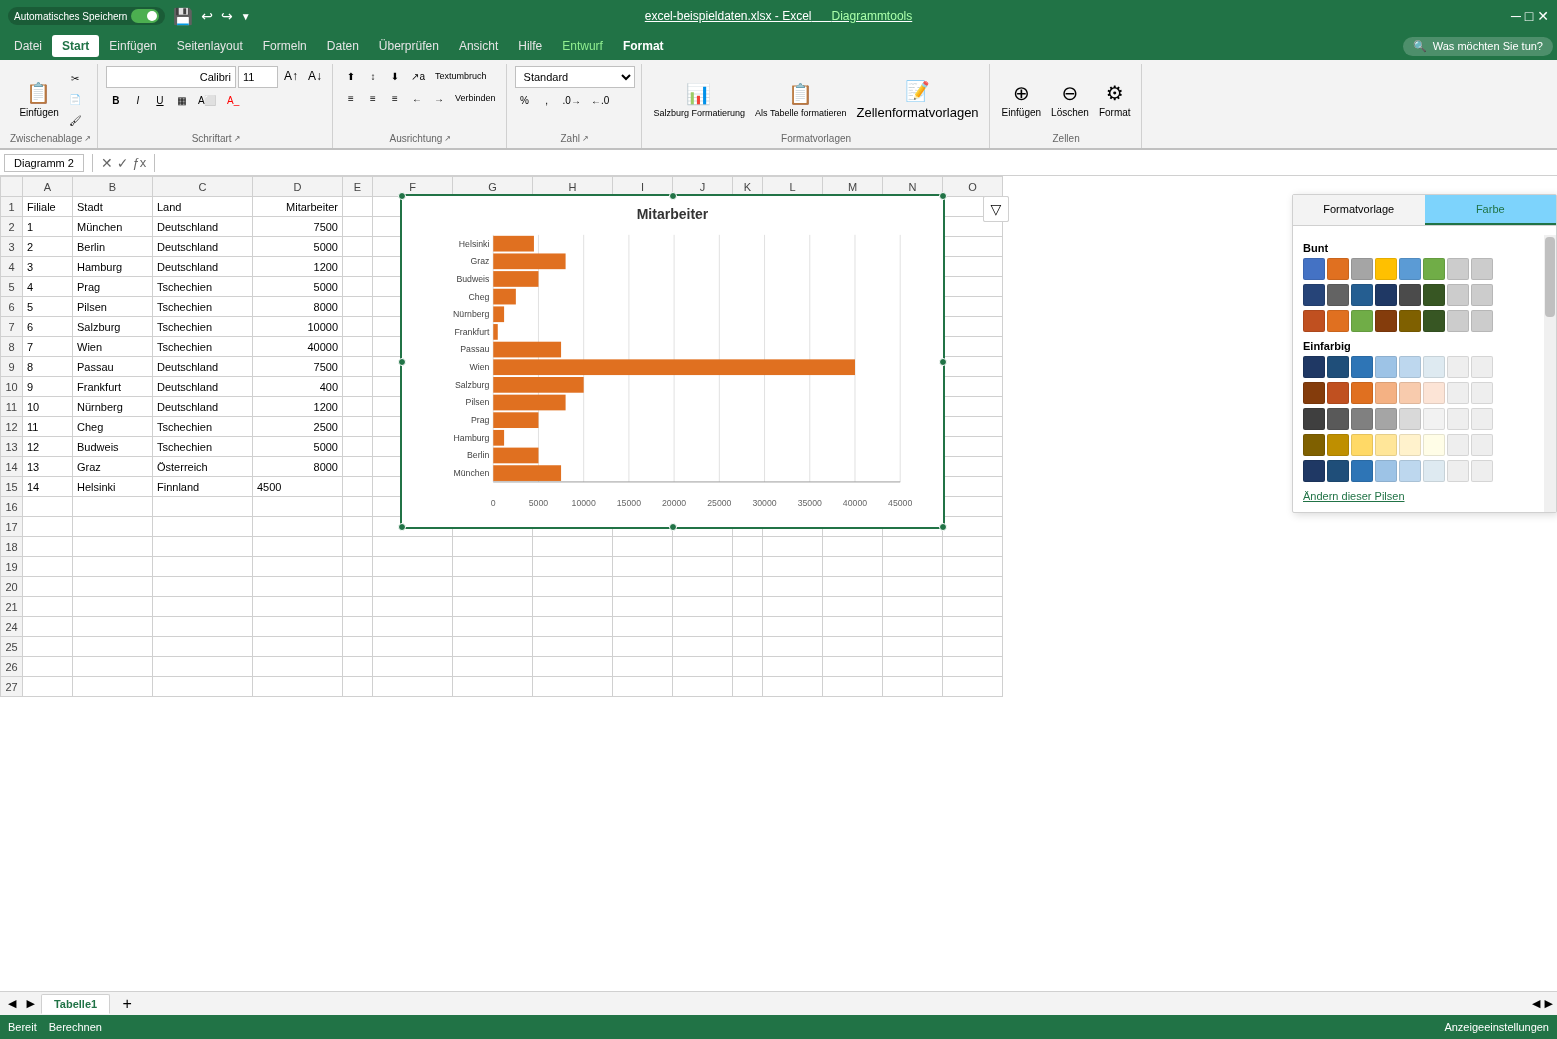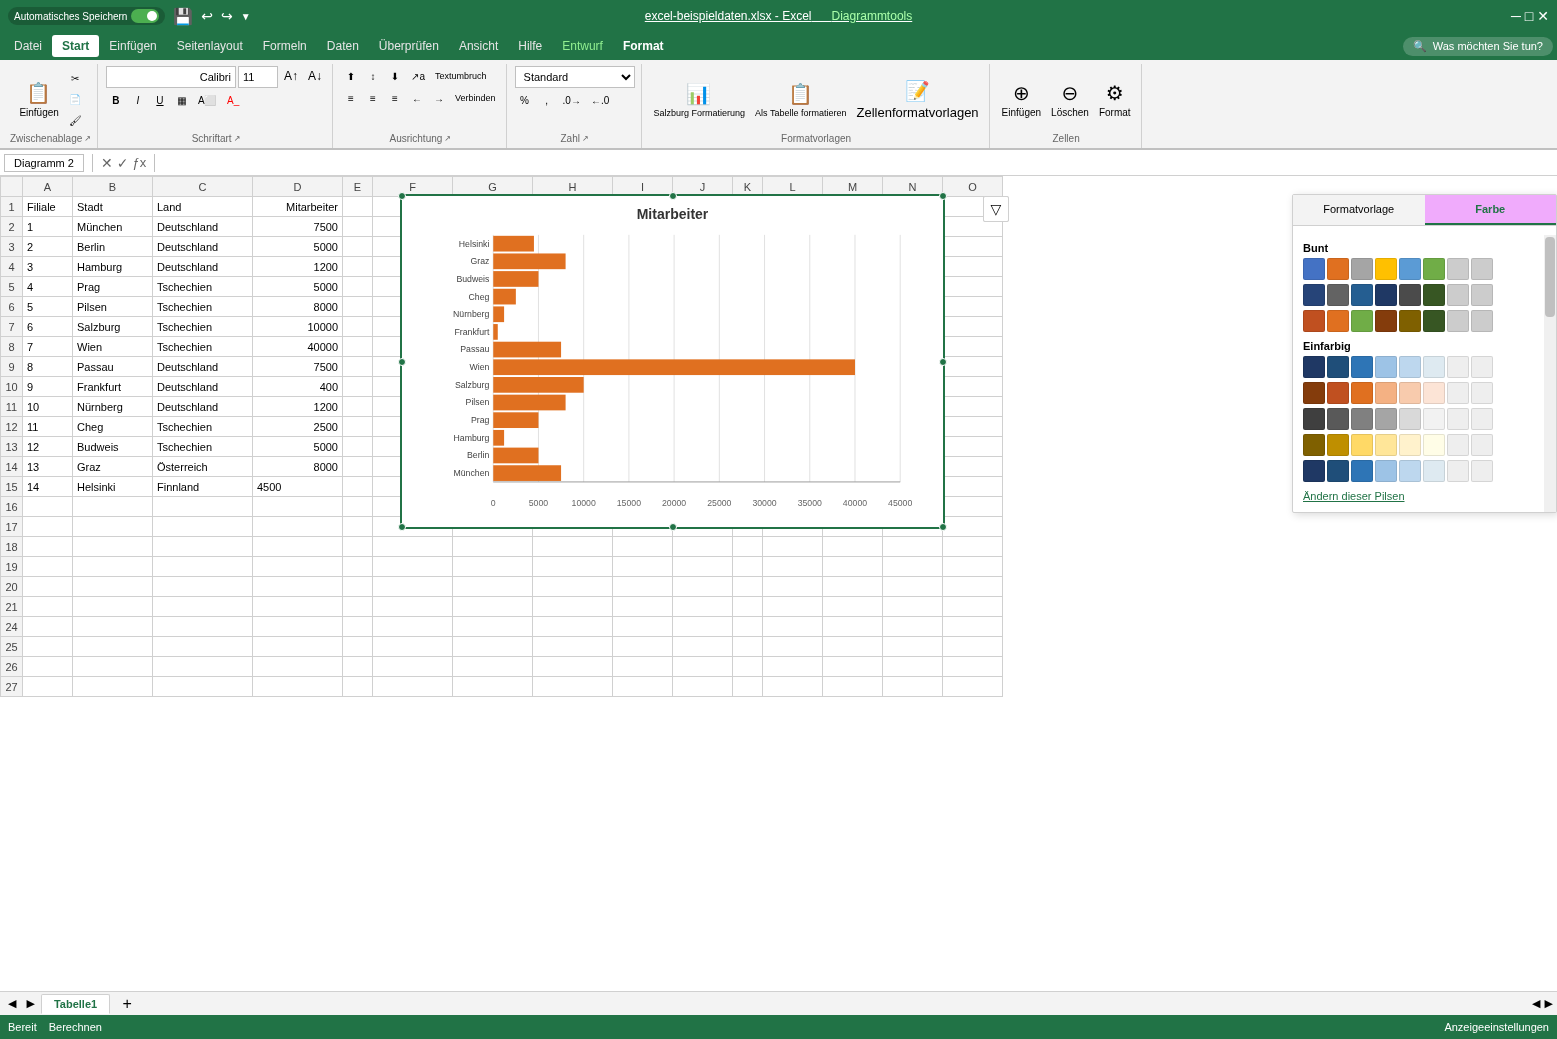--- a/index.html
+++ b/index.html
@@ -249,24 +249,24 @@
     }
     .side-panel-tab {
       flex: 1;
       padding: 8px;
       text-align: center;
       cursor: pointer;
       font-size: 11px;
       background: #f3f3f3;
     }
     .side-panel-tab.active {
-      background: #f0abfc;
+      background: #7dd3fc;
       border-bottom: 2px solid #217346;
       color: #217346;
-      font-weight: 700;
+      font-weight: 400;
     }
     .side-panel-content { padding: 10px; }
     .color-section-title {
       font-weight: 600;
       font-size: 11px;
       margin: 6px 0 4px;
     }
     .color-grid {
       display: grid;
       grid-template-columns: repeat(8, 22px);

